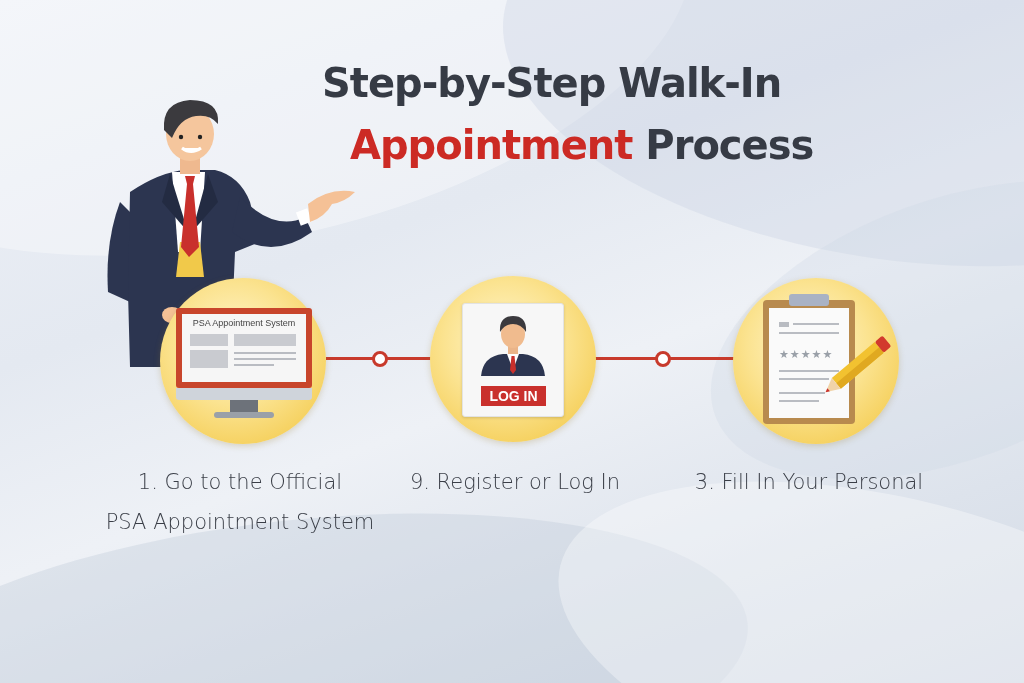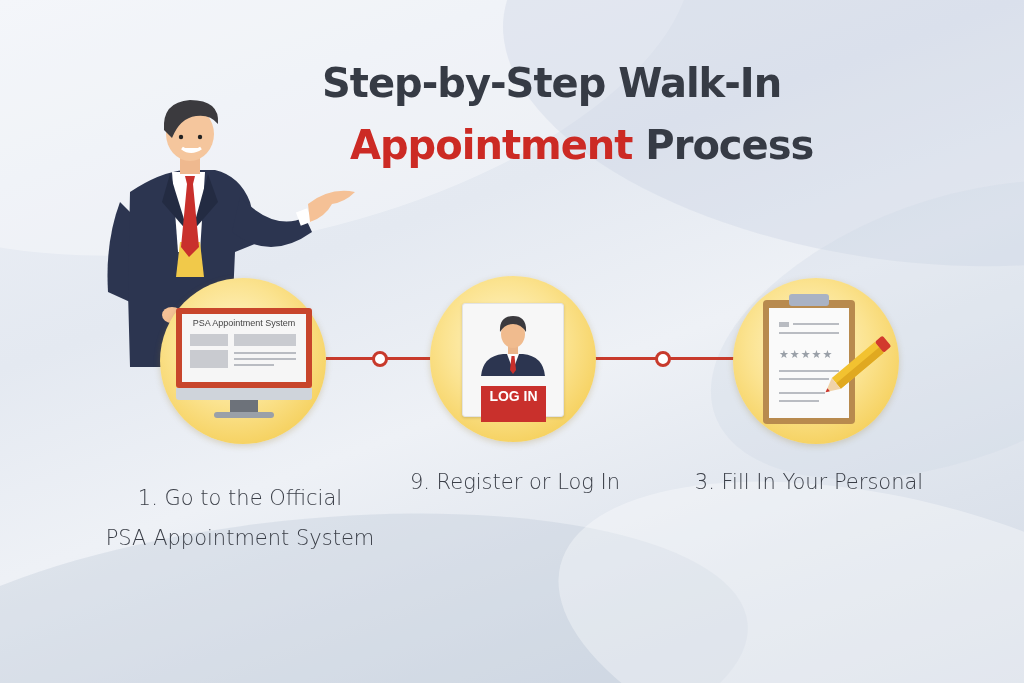--- a/index.html
+++ b/index.html
@@ -33,21 +33,21 @@
   .monitor .scr{position:absolute;left:6px;top:6px;right:6px;bottom:6px;background:#f6f6f6;}
   .monitor .lbl{position:absolute;left:0;right:0;top:4px;text-align:center;font-size:9px;color:#444;}
   .blk{position:absolute;background:#c9cbd0;}
   .ln{position:absolute;height:2px;background:#b9bcc2;}
   .mbase{position:absolute;left:176px;top:388px;width:136px;height:12px;background:#cfd4db;border-radius:0 0 3px 3px;}
   .mneck{position:absolute;left:230px;top:400px;width:28px;height:14px;background:#6d727a;}
   .mfoot{position:absolute;left:214px;top:412px;width:60px;height:6px;background:#9aa0a8;border-radius:3px;}
 
   
   .card{position:absolute;left:462px;top:303px;width:100px;height:112px;background:#f7f7f7;border:1px solid #e3e3e3;border-radius:3px;box-shadow:0 1px 3px rgba(0,0,0,0.15);}
-  .loginbtn{position:absolute;left:18px;top:82px;width:65px;height:36px;background:#c9302c;color:#fff;font-weight:bold;font-size:14px;text-align:center;line-height:20px;}
+  .loginbtn{position:absolute;left:18px;top:82px;width:65px;height:20px;background:#c9302c;color:#fff;font-weight:bold;font-size:14px;text-align:center;line-height:20px;}
 
   
   .clip{position:absolute;left:763px;top:300px;width:92px;height:124px;background:#b88a4e;border-radius:4px;}
   .clip .paper{position:absolute;left:6px;top:8px;right:6px;bottom:6px;background:#fafafa;}
   .clip .top{position:absolute;left:26px;top:-6px;width:40px;height:12px;background:#a9b2c4;border-radius:3px;}
   .stars{position:absolute;left:10px;top:40px;font-size:11px;color:#9aa0a8;letter-spacing:1px;}
 
   .step-label{position:absolute;font-family:"DejaVu Sans",sans-serif;font-size:21px;color:#3a3e47;text-align:center;line-height:40px;font-weight:300;}
 </style>
 </head>
@@ -108,21 +108,21 @@
       <div class="blk" style="left:8px;top:36px;width:38px;height:18px;"></div>
       <div class="blk" style="left:52px;top:20px;width:62px;height:12px;"></div>
       <div class="ln" style="left:52px;top:38px;width:62px;"></div>
       <div class="ln" style="left:52px;top:44px;width:62px;"></div>
       <div class="ln" style="left:52px;top:50px;width:40px;"></div>
     </div>
   </div>
   <div class="mbase"></div>
   <div class="mneck"></div>
   <div class="mfoot"></div>
-  <div class="step-label" style="left:90px;top:478px;width:300px;">
+  <div class="step-label" style="left:90px;top:462px;width:300px;">
     <div>1. Go to the Official</div>
     <div>PSA Appointment System</div>
   </div>
 </div>
 
 <div>
   <div class="circle" style="left:430px;top:276px;"></div>
   <div class="card">
     <svg width="100" height="80" viewBox="0 0 100 80">
       <path d="M18 72 Q20 52 40 50 L60 50 Q80 52 82 72 Z" fill="#2c3550"></path>

